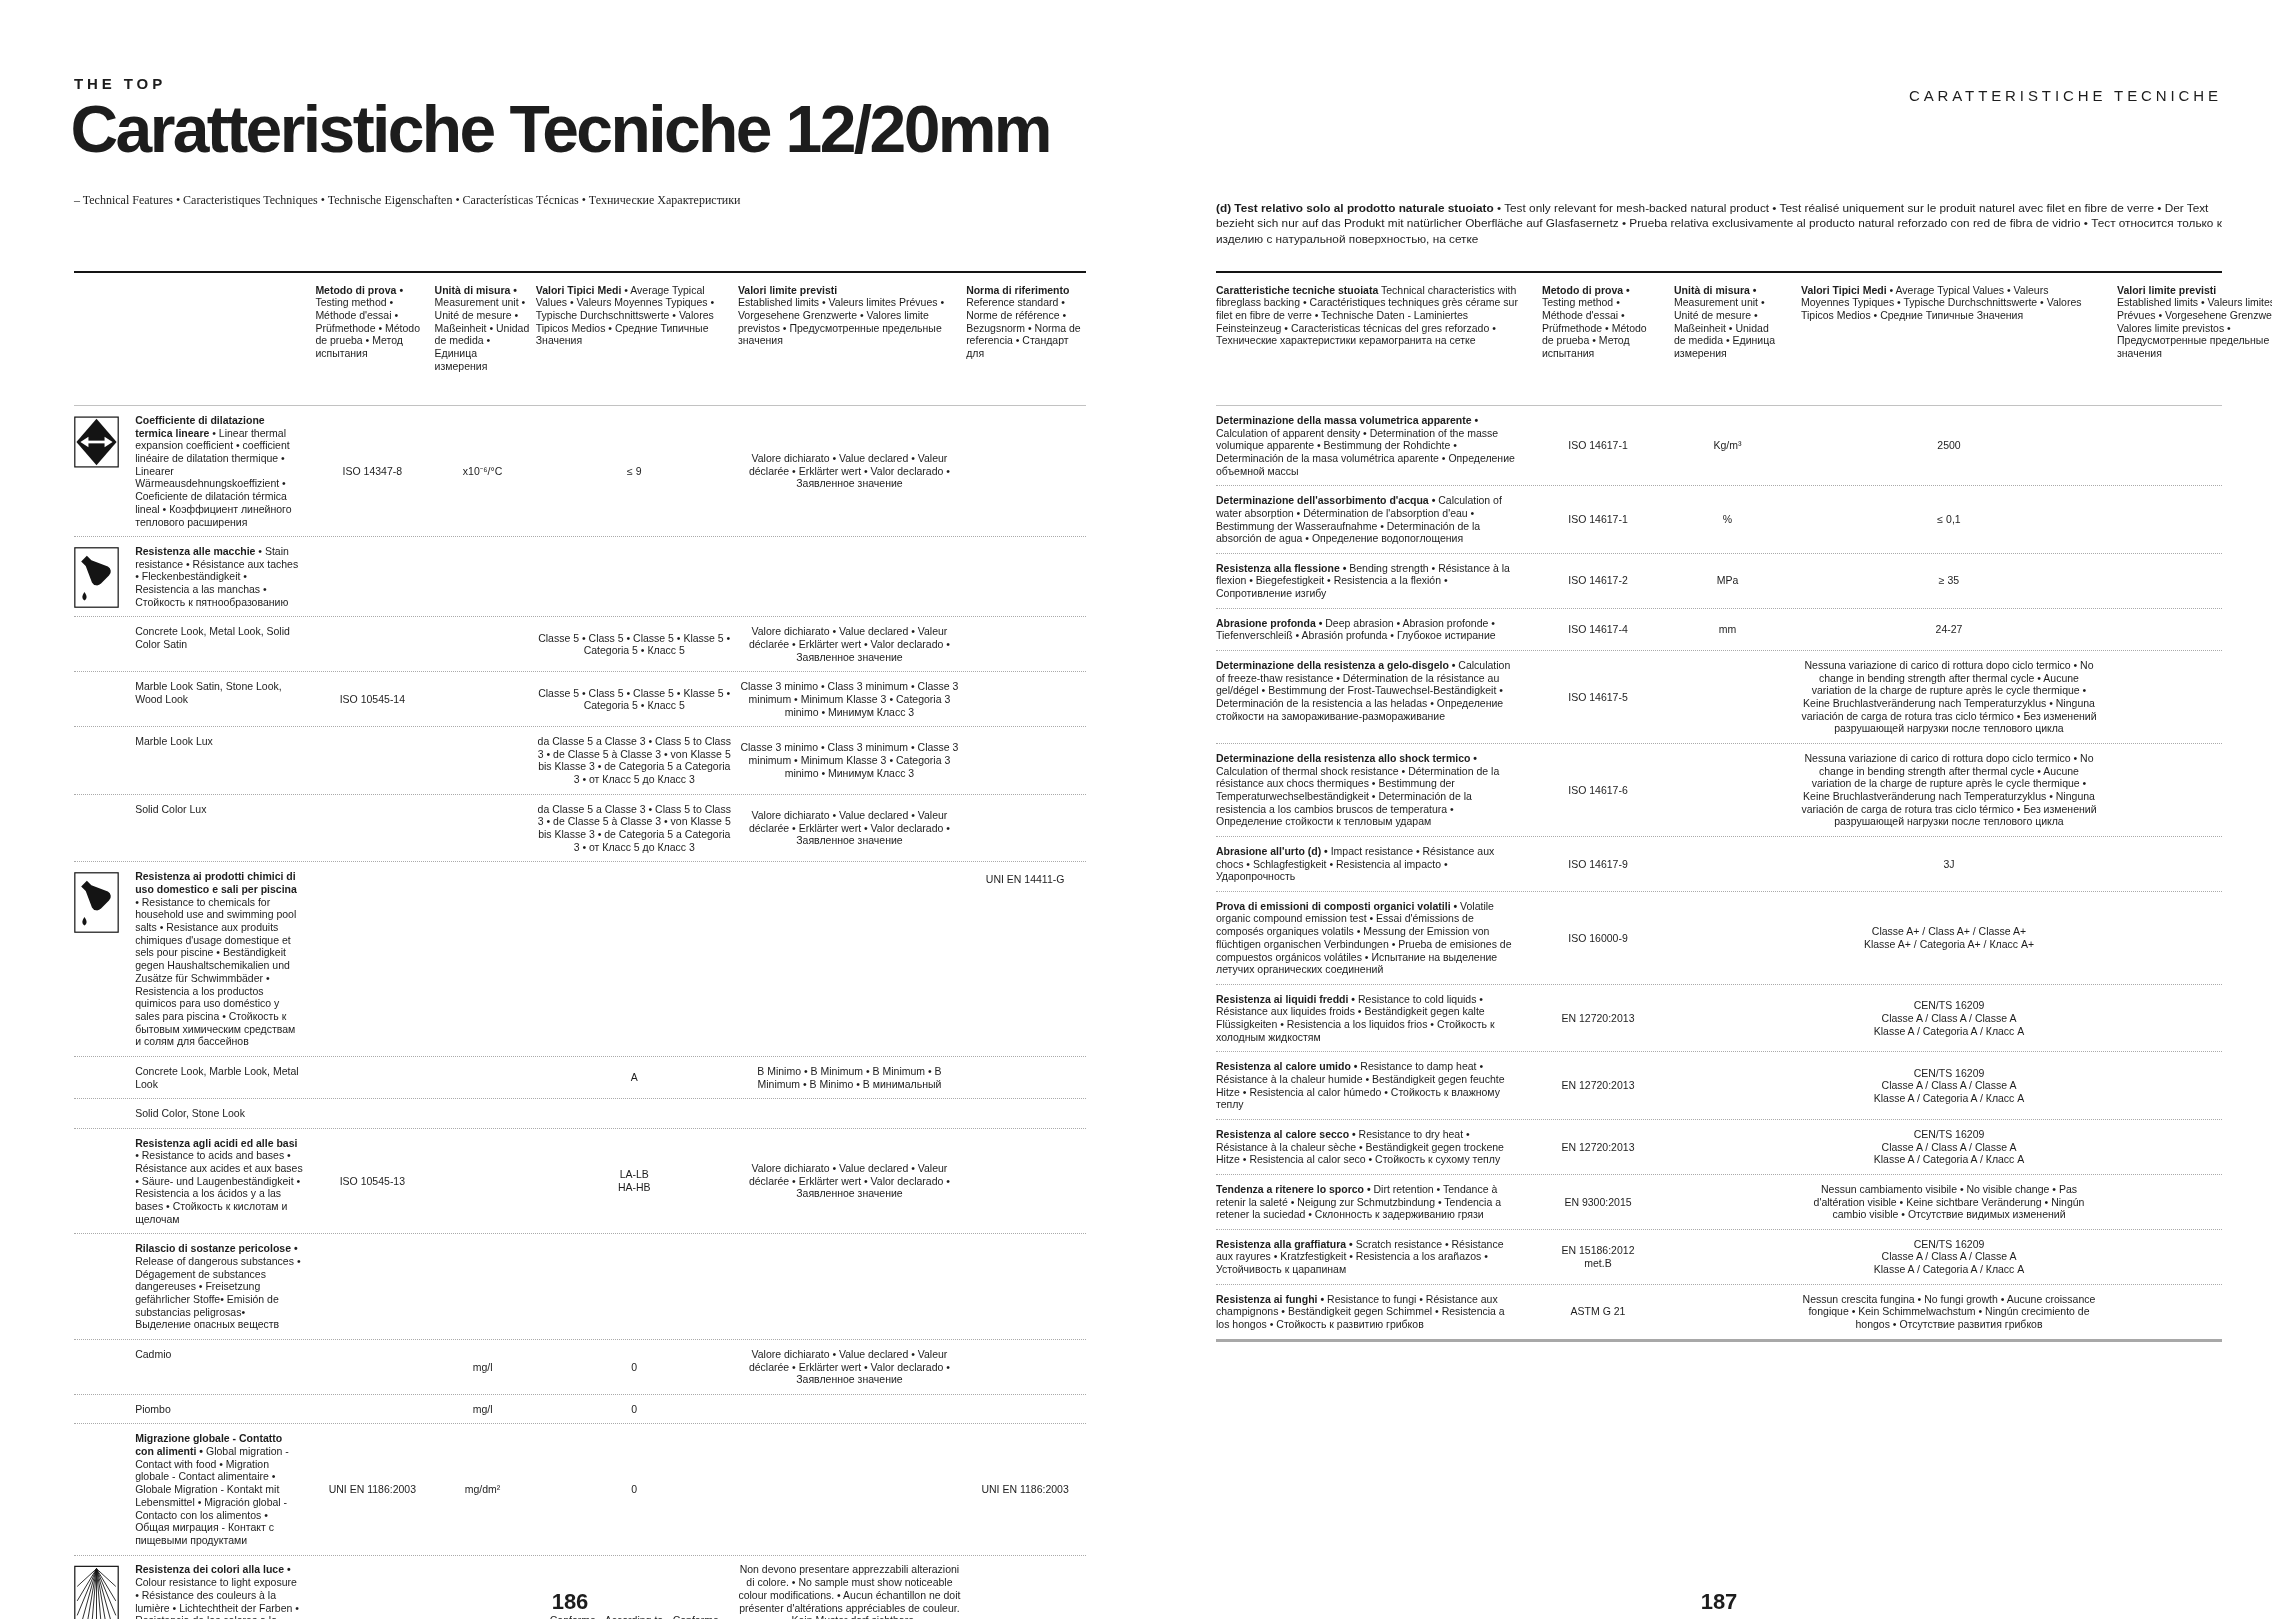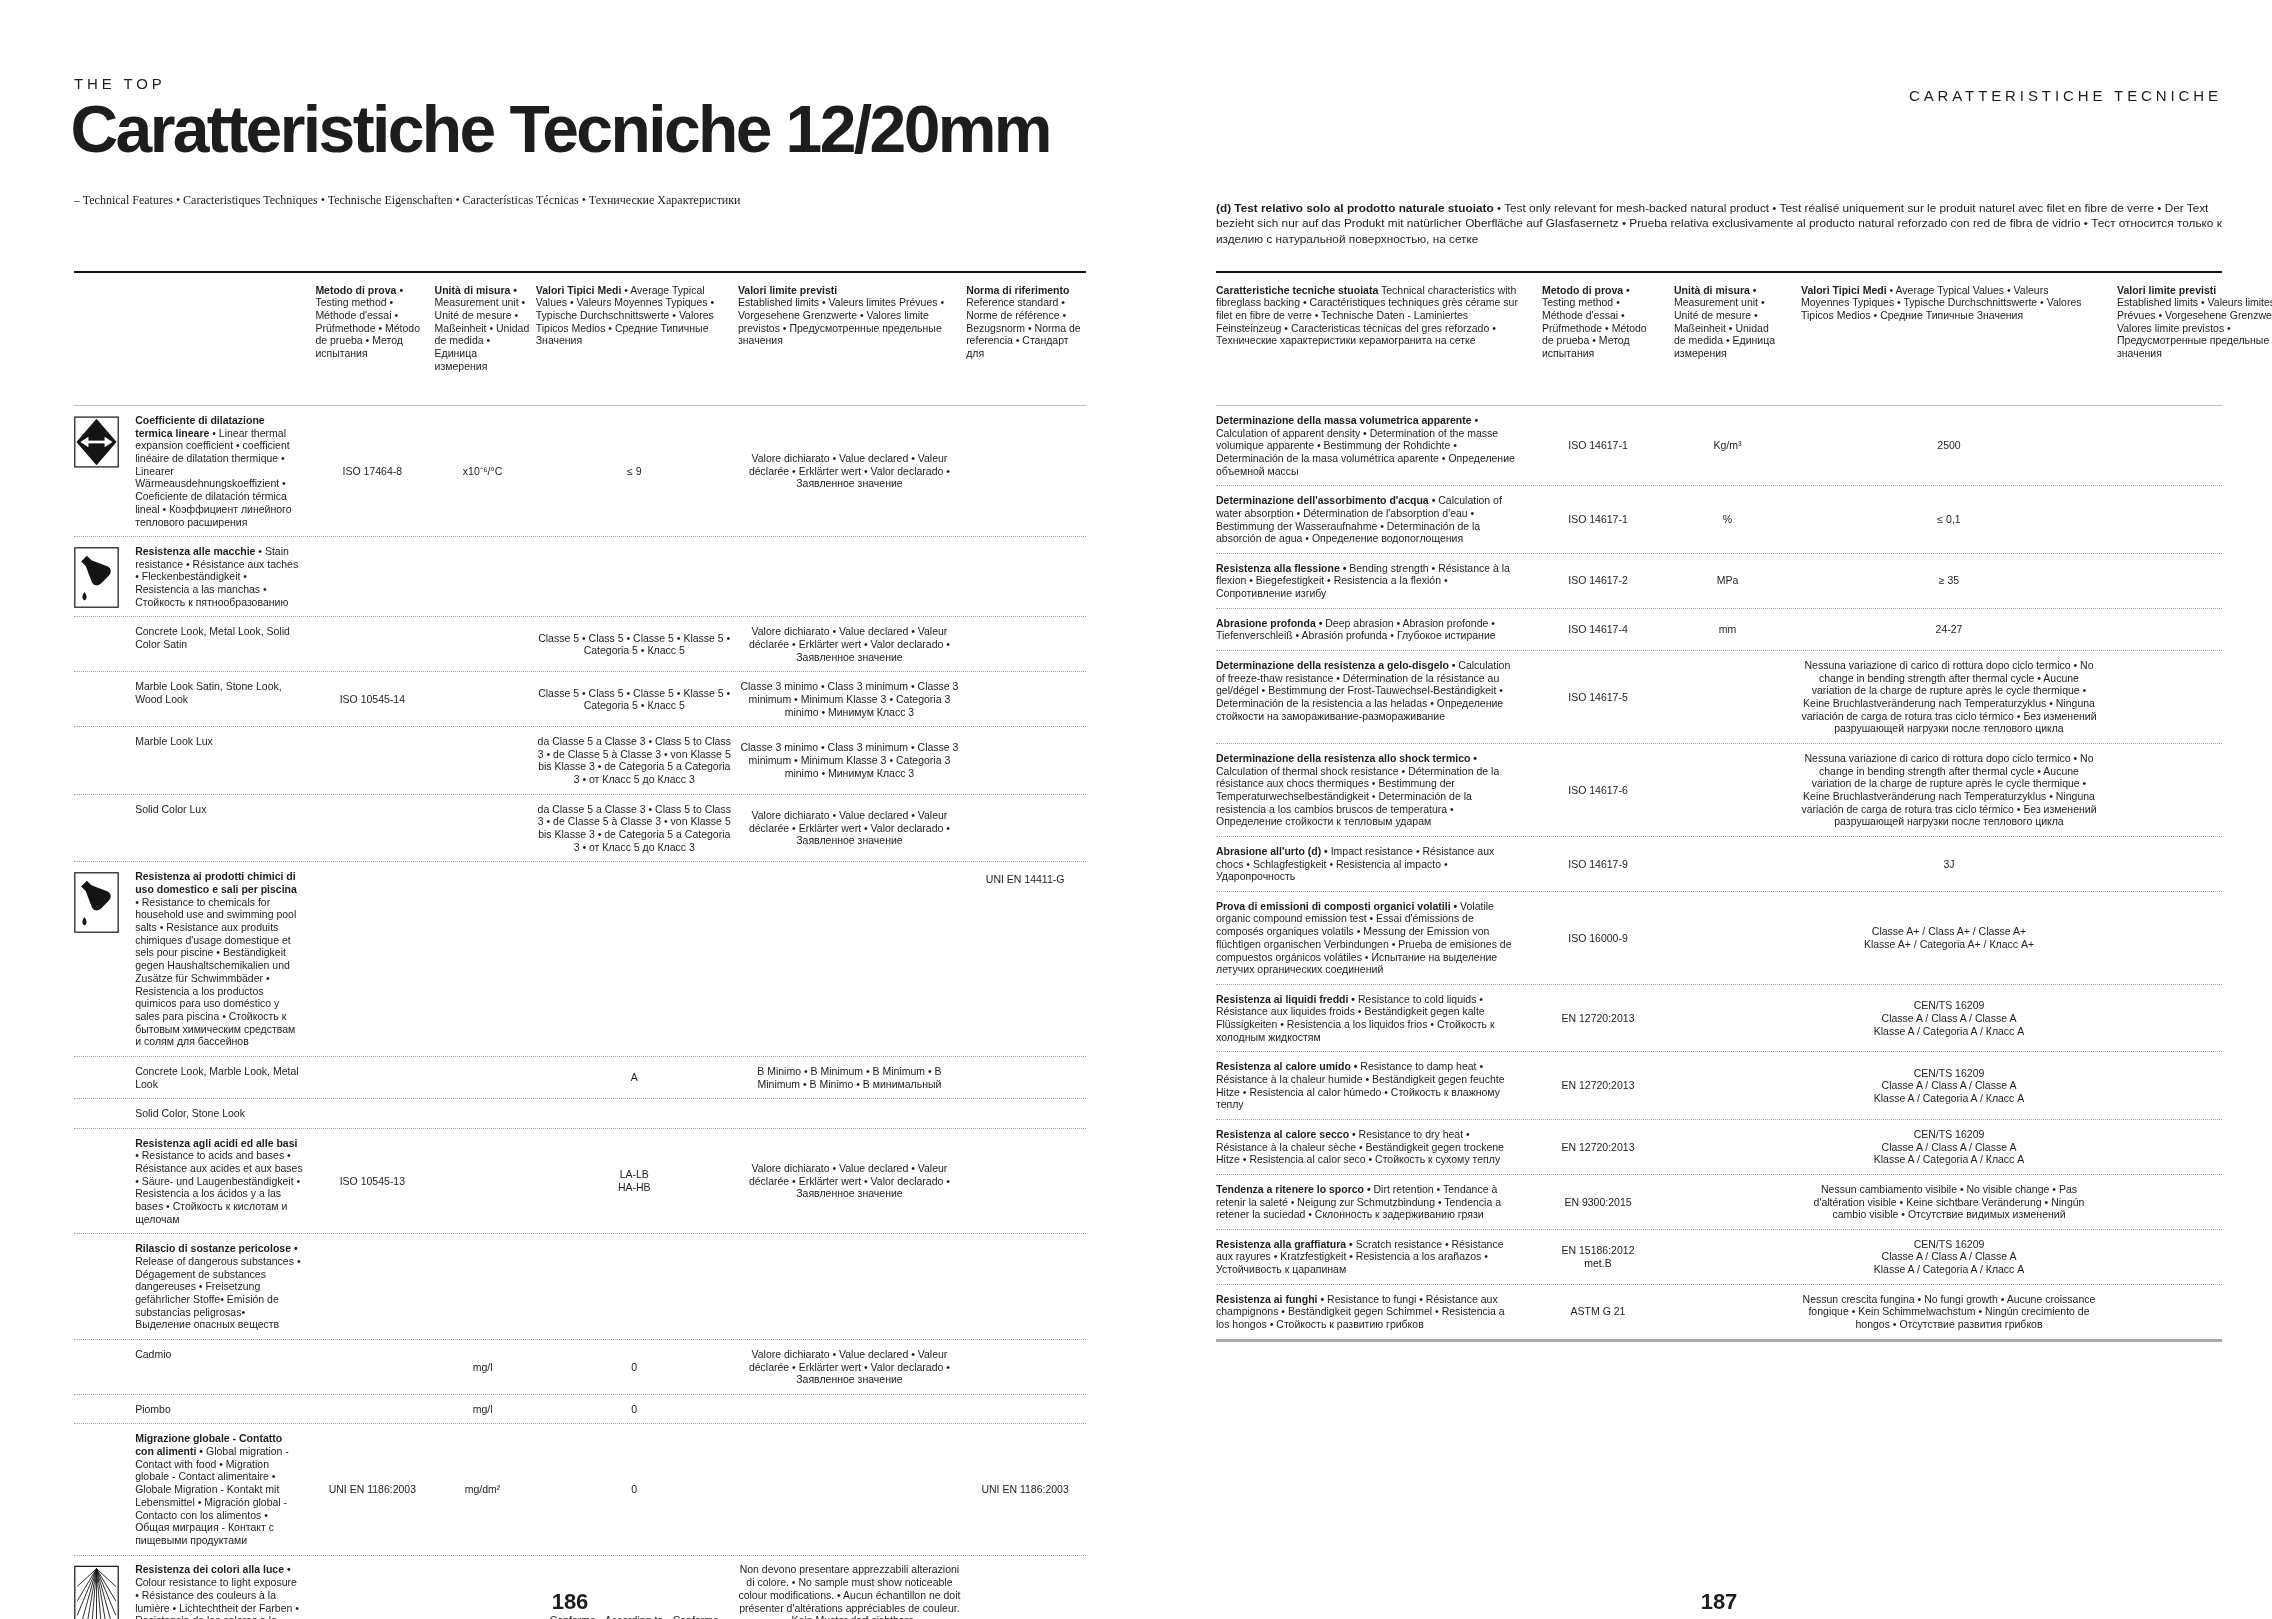--- a/index.html
+++ b/index.html
@@ -2,21 +2,21 @@
 <html style="font-size:14px"><head>
 <meta charset="utf-8">
 <style>
   html,body{margin:0;padding:0;background:#e8e8e8;}
   .sheet{position:relative;width:2273px;height:1619px;background:#ffffff;color:#1d1d1d;
          font-family:"Liberation Sans",sans-serif;overflow:hidden;}
   .page{position:absolute;top:0;height:100%;}
   #page-left{left:74px;width:1012px;}
   #page-right{left:1216px;width:1006px;}
 
-  .eyebrow{position:absolute;top:75px;left:0;font-size:15px;letter-spacing:3.9px;font-weight:400;}
+  .eyebrow{position:absolute;top:75px;left:0;font-size:15px;letter-spacing:3.9px;font-weight:700;}
   .right-header{position:absolute;top:87px;left:0;width:100%;text-align:right;font-size:15px;letter-spacing:3.9px;}
   .big-title{position:absolute;top:94px;left:-3.5px;margin:0;font-size:66px;line-height:70px;
              font-weight:700;letter-spacing:-2.6px;white-space:nowrap;}
   .subtitle{position:absolute;top:191px;left:0;width:752px;font-family:Liberation Serif, serif;
             font-size:12px;line-height:19px;}
   .note{position:absolute;top:201px;left:0;width:1006px;font-size:11.8px;line-height:15.3px;}
 
   .table{position:absolute;top:271px;left:0;width:100%;border-top:2.6px solid #141414;
          border-bottom:3.5px solid #a8a8a8;}
   .t-head{padding:10.5px 0 8.7px;border-bottom:0.9px solid #c2c2c2;min-height:133px;box-sizing:border-box;}
@@ -60,21 +60,21 @@
             <div class="c-icon iconbox">
               <svg viewBox="0 0 56 64" width="45" height="52">
                 <rect x="1" y="1" width="54" height="62" fill="none" stroke="#141414" stroke-width="1.5"></rect>
                 <polygon points="28,3 53,32 28,61 3,32" fill="#141414"></polygon>
                 <line x1="13" y1="32" x2="43" y2="32" stroke="#fff" stroke-width="3.4"></line>
                 <polygon points="8,32 18,25.5 18,38.5" fill="#fff"></polygon>
                 <polygon points="48,32 38,25.5 38,38.5" fill="#fff"></polygon>
               </svg>
             </div>
             <div class="c-label"><b>Coefficiente di dilatazione termica lineare</b> <span>• Linear thermal expansion coefficient • coefficient linéaire de dilatation thermique • Linearer Wärmeausdehnungskoeffizient • Coeficiente de dilatación térmica lineal • Коэффициент линейного теплового расширения</span></div>
-            <div class="c-val">ISO 17464-8</div>
+            <div class="c-val">ISO 14347-8</div>
             <div class="c-val">x10⁻⁶/°C</div>
             <div class="c-val">≤ 9</div>
             <div class="c-val">Valore dichiarato • Value declared • Valeur déclarée • Erklärter wert • Valor declarado • Заявленное значение</div>
             <div class="c-val"></div>
           </div>
           <div class="row grid-l">
             <div class="c-icon iconbox">
               <svg viewBox="0 0 56 76" width="45" height="61">
                 <rect x="1" y="1" width="54" height="74" fill="none" stroke="#141414" stroke-width="1.5"></rect>
                 <g transform="rotate(-45 28 30)">

